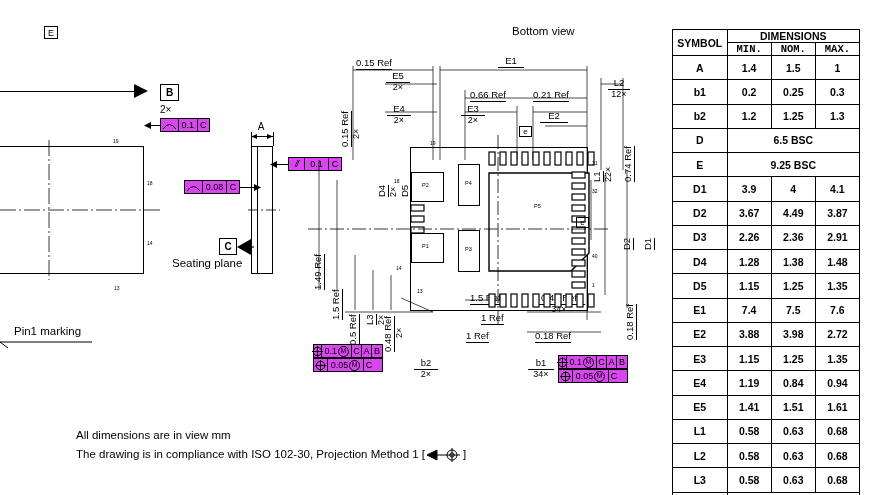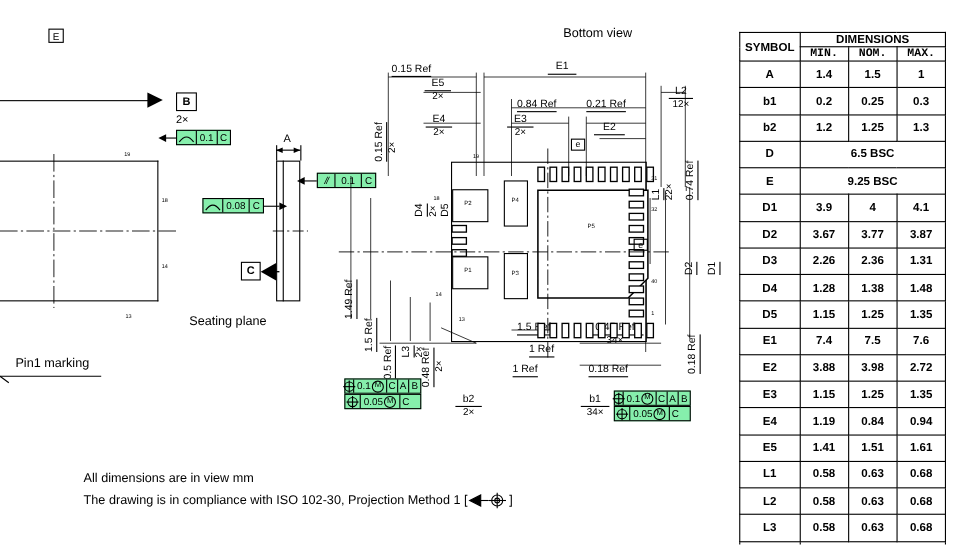--- a/index.html
+++ b/index.html
@@ -20,21 +20,21 @@
   #dimtable{position:absolute;left:672px;top:29px;width:188px;height:488px;
             border:1.5px solid #000;border-collapse:collapse;font-size:10.5px;}
   #dimtable td,#dimtable th{border:1px solid #000;text-align:center;
       vertical-align:middle;padding:0;font-weight:bold;font-size:10.5px;}
   #dimtable th{font-weight:bold;}
   .symcol{width:54px;}
   .numcol{width:44px;font-family:Liberation Mono, monospace;}
 
   
   .fcf{position:absolute;border:1px solid #000;display:flex;
-       align-items:stretch;background:#86efac;box-sizing:border-box;}
+       align-items:stretch;background:#d946ef;box-sizing:border-box;}
   .fcf > div{border-right:1px solid #000;display:flex;align-items:center;
        justify-content:center;font-size:9px;padding:0 2px;box-sizing:border-box;}
   .fcf > div:last-child{border-right:none;}
   .datbox{position:absolute;border:1.4px solid #000;background:#fff;
        display:flex;align-items:center;justify-content:center;
        font-size:10px;font-weight:bold;box-sizing:border-box;}
   .mcirc{display:inline-block;border:1px solid #000;border-radius:50%;
        width:9px;height:9px;line-height:8px;text-align:center;font-size:7px;
        margin-left:1px;}
   .pin{position:absolute;font-size:5px;color:#000;}
@@ -135,38 +135,38 @@
     <polygon points="0,3.5 7,0 7,7" fill="#000"></polygon>
   </svg>
 
   <div class="datbox" style="left:219px;top:238px;width:18px;height:17px;">
     <span>C</span>
   </div>
   <svg width="18" height="16" style="left:237px;top:239px;">
     <polygon points="14,0 14,16 0,8" fill="#000"></polygon>
     <line x1="14" y1="8" x2="17" y2="8" stroke="#000" stroke-width="1.2"></line>
   </svg>
-  <div class="t" style="left:172px;top:258px;font-size:11.5px;margin-top:29px;">Seating plane</div>
+  <div class="t" style="left:172px;top:258px;font-size:11.5px;">Seating plane</div>
 </div>
 
 <div>
   <div class="t" style="left:468px;top:26px;font-size:11.5px;margin-left:44px;">Bottom view</div>
 
   <div class="t und" style="left:356px;top:58px;font-size:9.5px;">0.15 Ref</div>
 
   <div class="t und ctr" style="left:386px;top:71px;width:24px;font-size:9.5px;">E5</div>
   <div class="t ctr" style="left:386px;top:83px;width:24px;font-size:9px;">2×</div>
 
   <div class="t und ctr" style="left:387px;top:104px;width:24px;font-size:9.5px;">E4</div>
   <div class="t ctr" style="left:387px;top:116px;width:24px;font-size:9px;">2×</div>
 
   <div class="t und ctr" style="left:461px;top:104px;width:24px;font-size:9.5px;">E3</div>
   <div class="t ctr" style="left:461px;top:116px;width:24px;font-size:9px;">2×</div>
 
-  <div class="t und" style="left:470px;top:90px;font-size:9.5px;">0.84 Ref</div>
+  <div class="t und" style="left:470px;top:90px;font-size:9.5px;">0.66 Ref</div>
   <div class="t und" style="left:533px;top:90px;font-size:9.5px;">0.21 Ref</div>
   <div class="t und ctr" style="left:540px;top:111px;width:28px;font-size:9.5px;">E2</div>
   <div class="t und ctr" style="left:498px;top:56px;width:26px;font-size:9.5px;">E1</div>
 
   <div class="t und ctr" style="left:608px;top:78px;width:22px;font-size:9.5px;">L2</div>
   <div class="t ctr" style="left:608px;top:90px;width:22px;font-size:9px;">12×</div>
 
   <div class="t vert und" style="left:340px;top:147px;font-size:9.5px;">0.15 Ref</div>
   <div class="t vert" style="left:352px;top:139px;font-size:9px;">2×</div>
 
@@ -462,28 +462,28 @@
       </tr>
       <tr>
         <td>D1</td>
         <td>3.9</td>
         <td>4</td>
         <td>4.1</td>
       </tr>
       <tr>
         <td>D2</td>
         <td>3.67</td>
-        <td>3.77</td>
+        <td>4.49</td>
         <td>3.87</td>
       </tr>
       <tr>
         <td>D3</td>
         <td>2.26</td>
         <td>2.36</td>
-        <td>1.31</td>
+        <td>2.91</td>
       </tr>
       <tr>
         <td>D4</td>
         <td>1.28</td>
         <td>1.38</td>
         <td>1.48</td>
       </tr>
       <tr>
         <td>D5</td>
         <td>1.15</td>

